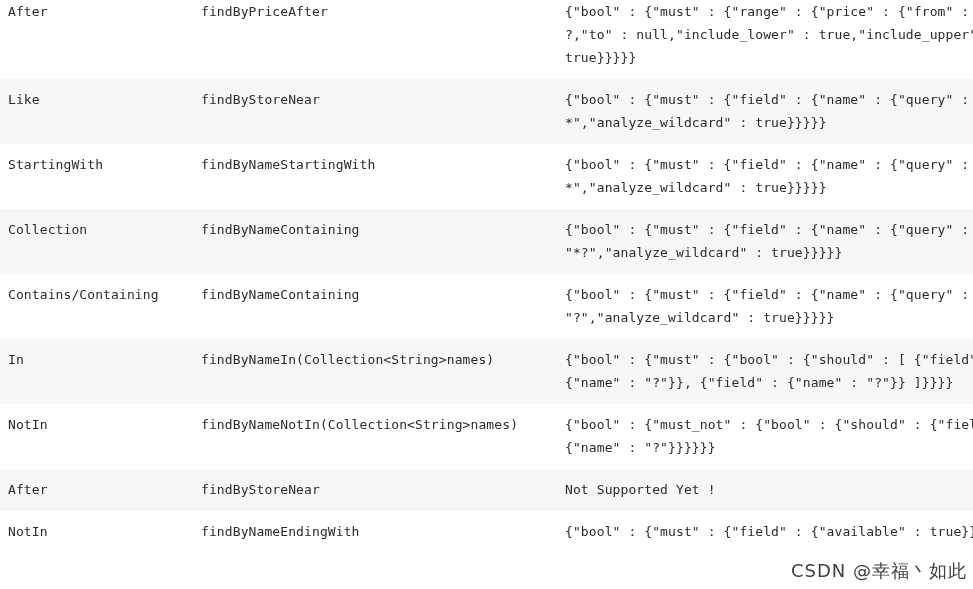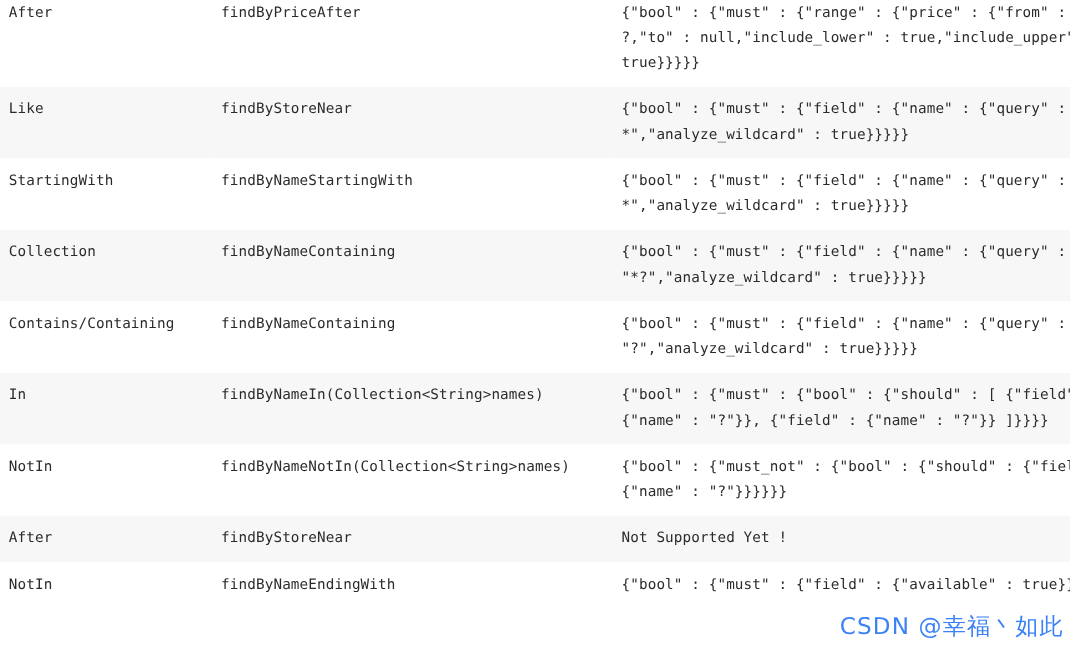--- a/index.html
+++ b/index.html
@@ -42,22 +42,22 @@
   td.col-query   { width: 448px; padding-left: 8px; padding-right: 2px; }
 
   
   #keyword-table tr.row-clipped td { padding-top: 0; margin-top: 29px; }
 
   .watermark {
     position: absolute;
     right: 6px;
     bottom: 6px;
     font-family: "DejaVu Sans", "Liberation Sans", sans-serif;
-    font-size: 21px;
-    color: #3b82f6;
+    font-size: 18px;
+    color: #404040;
     letter-spacing: 1px;
     white-space: nowrap;
     pointer-events: none;
     user-select: none;
   }
 </style>
 </head>
 <body>
 
 <table id="keyword-table">

